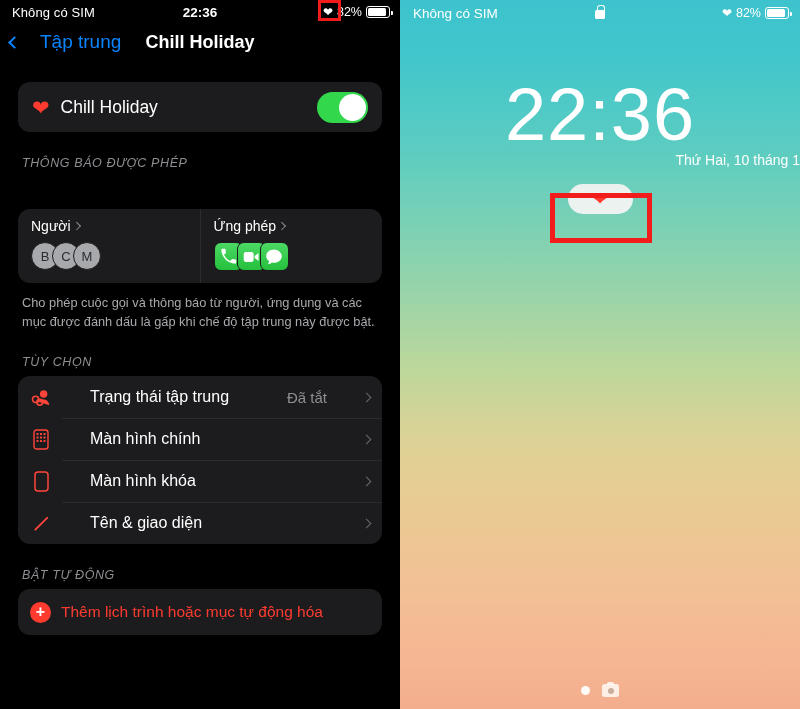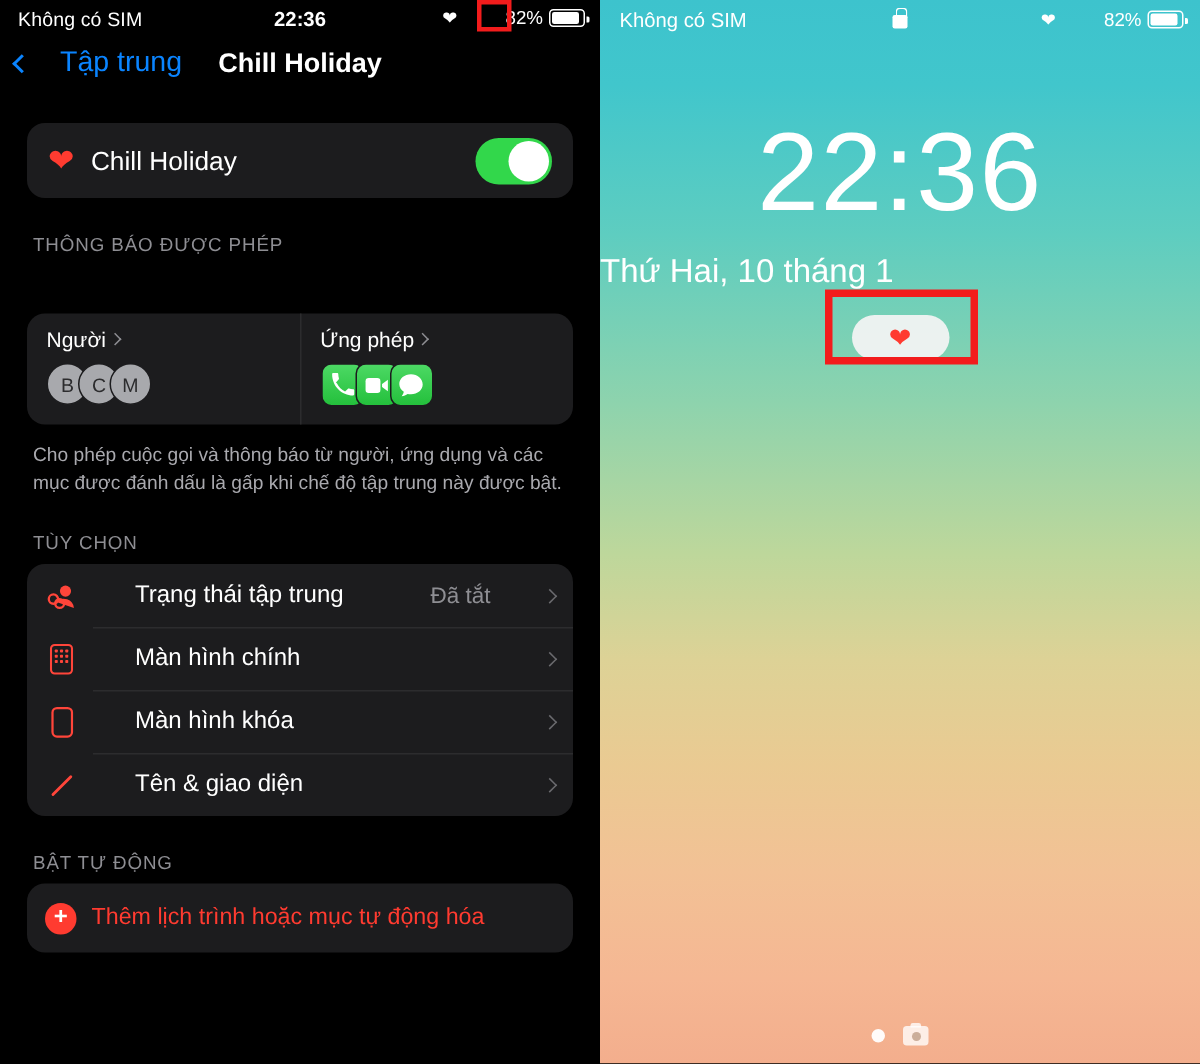--- a/index.html
+++ b/index.html
@@ -31,21 +31,21 @@
   .sb-time {
     position: absolute; left: 0; right: 0; top: 0; height: 24px;
     display: flex; align-items: center; justify-content: center;
     font-size: 13.5px; font-weight: bold; color: #fff;
   }
   .sb-right {
     position: absolute; right: 10px; top: 0; height: 24px;
     display: flex; align-items: center; gap: 4px;
   }
   .sb-heart { font-size: 12px; color: #fff; line-height: 1; }
-  .sb-pct { font-size: 12.5px; color: #fff; margin-left: 28px; }
+  .sb-pct { font-size: 12.5px; color: #fff; }
   .battery {
     width: 24px; height: 12px;
     border: 1.4px solid #fff; border-radius: 3px;
     position: relative;
     display: flex; align-items: center;
   }
   .battery::after {
     content: ""; position: absolute; right: -3.5px; top: 3.5px;
     width: 2px; height: 4px; background: #fff; border-radius: 0 1px 1px 0;
   }
@@ -110,20 +110,21 @@
     position: absolute; right: 2px; top: 2px;
     width: 27px; height: 27px; border-radius: 50%;
     background: #fff;
   }
 
   .sect-head {
     font-size: 12.5px; color: #8e8e93;
     letter-spacing: .6px;
     margin: 24px 0 7px 4px;
     text-transform: uppercase;
+    font-style: italic;
   }
 
   
   .two-col {
     display: flex;
     height: 74px;
   }
   .col {
     flex: 1;
     padding: 9px 0 0 13px;
@@ -257,24 +258,23 @@
   .clock {
     text-align: center;
     font-size: 74px;
     font-weight: 200;
     letter-spacing: 1px;
     margin-top: 52px;
     line-height: 1;
     color: #fff;
   }
   .date {
-    text-align: left;
-    font-size: 22px;
+    text-align: right;
+    font-size: 14px;
     font-weight: 300;
-    margin-top: 16px;
     color: #fff;
   }
   .focus-pill-wrap {
     display: flex; justify-content: center; margin-top: 16px;
   }
   .focus-pill {
     width: 65px; height: 30px; border-radius: 16px;
     background: rgba(244,244,244,0.93);
     display: flex; align-items: center; justify-content: center;
   }

